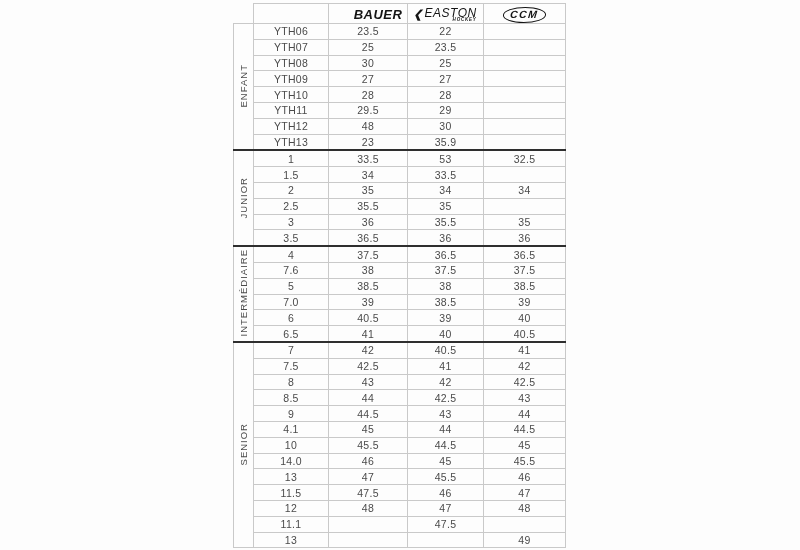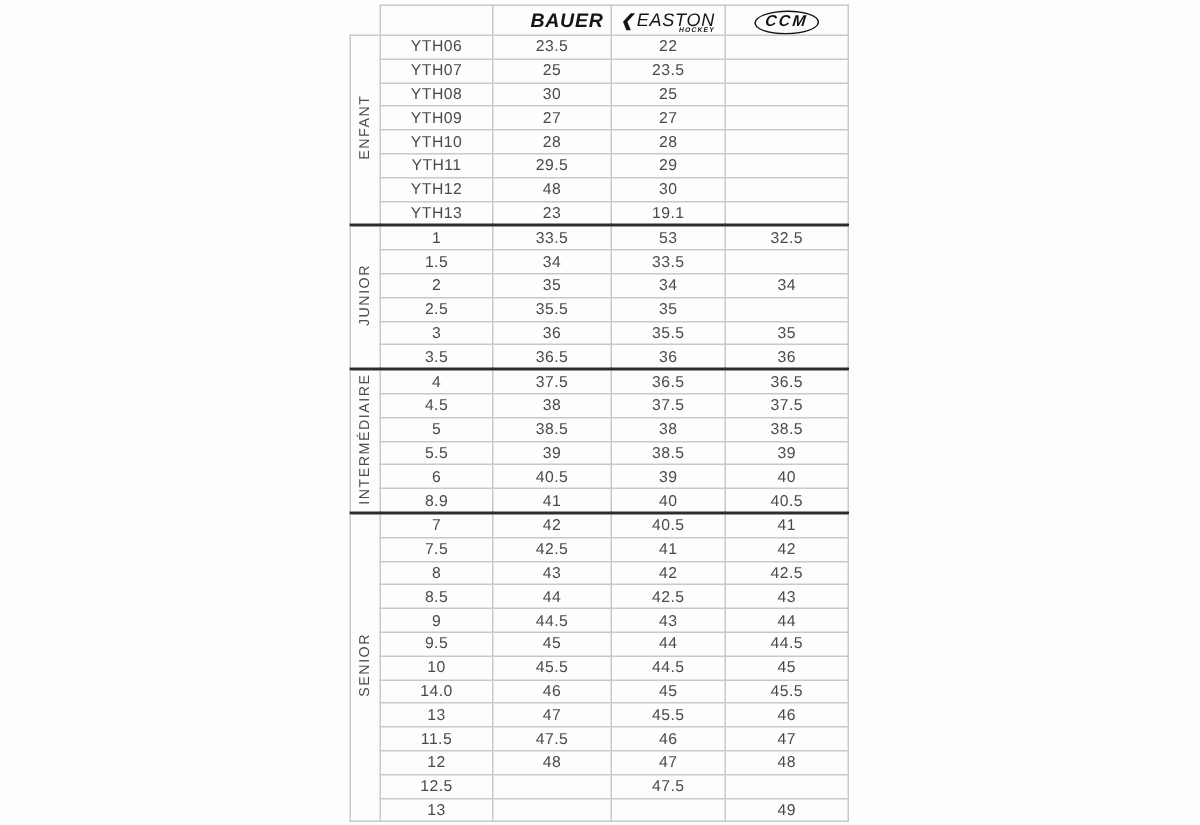--- a/index.html
+++ b/index.html
@@ -193,21 +193,21 @@
           </tr>
           <tr>
             <td class="size-cell">YTH12</td>
             <td class="val-cell">48</td>
             <td class="val-cell">30</td>
             <td class="val-cell"></td>
           </tr>
           <tr>
             <td class="size-cell">YTH13</td>
             <td class="val-cell">23</td>
-            <td class="val-cell">19.1</td>
+            <td class="val-cell">35.9</td>
             <td class="val-cell"></td>
           </tr>
         </tbody>
         <tbody class="section">
           <tr>
             <td class="cat-cell" rowspan="6"><span class="vert">JUNIOR</span></td>
             <td class="size-cell">1</td>
             <td class="val-cell">33.5</td>
             <td class="val-cell">53</td>
             <td class="val-cell">32.5</td>
@@ -245,45 +245,45 @@
         </tbody>
         <tbody class="section">
           <tr>
             <td class="cat-cell" rowspan="6"><span class="vert">INTERMÉDIAIRE</span></td>
             <td class="size-cell">4</td>
             <td class="val-cell">37.5</td>
             <td class="val-cell">36.5</td>
             <td class="val-cell">36.5</td>
           </tr>
           <tr>
-            <td class="size-cell">4.5</td>
+            <td class="size-cell">7.6</td>
             <td class="val-cell">38</td>
             <td class="val-cell">37.5</td>
             <td class="val-cell">37.5</td>
           </tr>
           <tr>
             <td class="size-cell">5</td>
             <td class="val-cell">38.5</td>
             <td class="val-cell">38</td>
             <td class="val-cell">38.5</td>
           </tr>
           <tr>
-            <td class="size-cell">5.5</td>
+            <td class="size-cell">7.0</td>
             <td class="val-cell">39</td>
             <td class="val-cell">38.5</td>
             <td class="val-cell">39</td>
           </tr>
           <tr>
             <td class="size-cell">6</td>
             <td class="val-cell">40.5</td>
             <td class="val-cell">39</td>
             <td class="val-cell">40</td>
           </tr>
           <tr>
-            <td class="size-cell">8.9</td>
+            <td class="size-cell">6.5</td>
             <td class="val-cell">41</td>
             <td class="val-cell">40</td>
             <td class="val-cell">40.5</td>
           </tr>
         </tbody>
         <tbody class="section">
           <tr>
             <td class="cat-cell" rowspan="13"><span class="vert">SENIOR</span></td>
             <td class="size-cell">7</td>
             <td class="val-cell">42</td>
@@ -308,21 +308,21 @@
             <td class="val-cell">42.5</td>
             <td class="val-cell">43</td>
           </tr>
           <tr>
             <td class="size-cell">9</td>
             <td class="val-cell">44.5</td>
             <td class="val-cell">43</td>
             <td class="val-cell">44</td>
           </tr>
           <tr>
-            <td class="size-cell">9.5</td>
+            <td class="size-cell">4.1</td>
             <td class="val-cell">45</td>
             <td class="val-cell">44</td>
             <td class="val-cell">44.5</td>
           </tr>
           <tr>
             <td class="size-cell">10</td>
             <td class="val-cell">45.5</td>
             <td class="val-cell">44.5</td>
             <td class="val-cell">45</td>
           </tr>
@@ -344,21 +344,21 @@
             <td class="val-cell">46</td>
             <td class="val-cell">47</td>
           </tr>
           <tr>
             <td class="size-cell">12</td>
             <td class="val-cell">48</td>
             <td class="val-cell">47</td>
             <td class="val-cell">48</td>
           </tr>
           <tr>
-            <td class="size-cell">12.5</td>
+            <td class="size-cell">11.1</td>
             <td class="val-cell"></td>
             <td class="val-cell">47.5</td>
             <td class="val-cell"></td>
           </tr>
           <tr>
             <td class="size-cell">13</td>
             <td class="val-cell"></td>
             <td class="val-cell"></td>
             <td class="val-cell">49</td>
           </tr>

